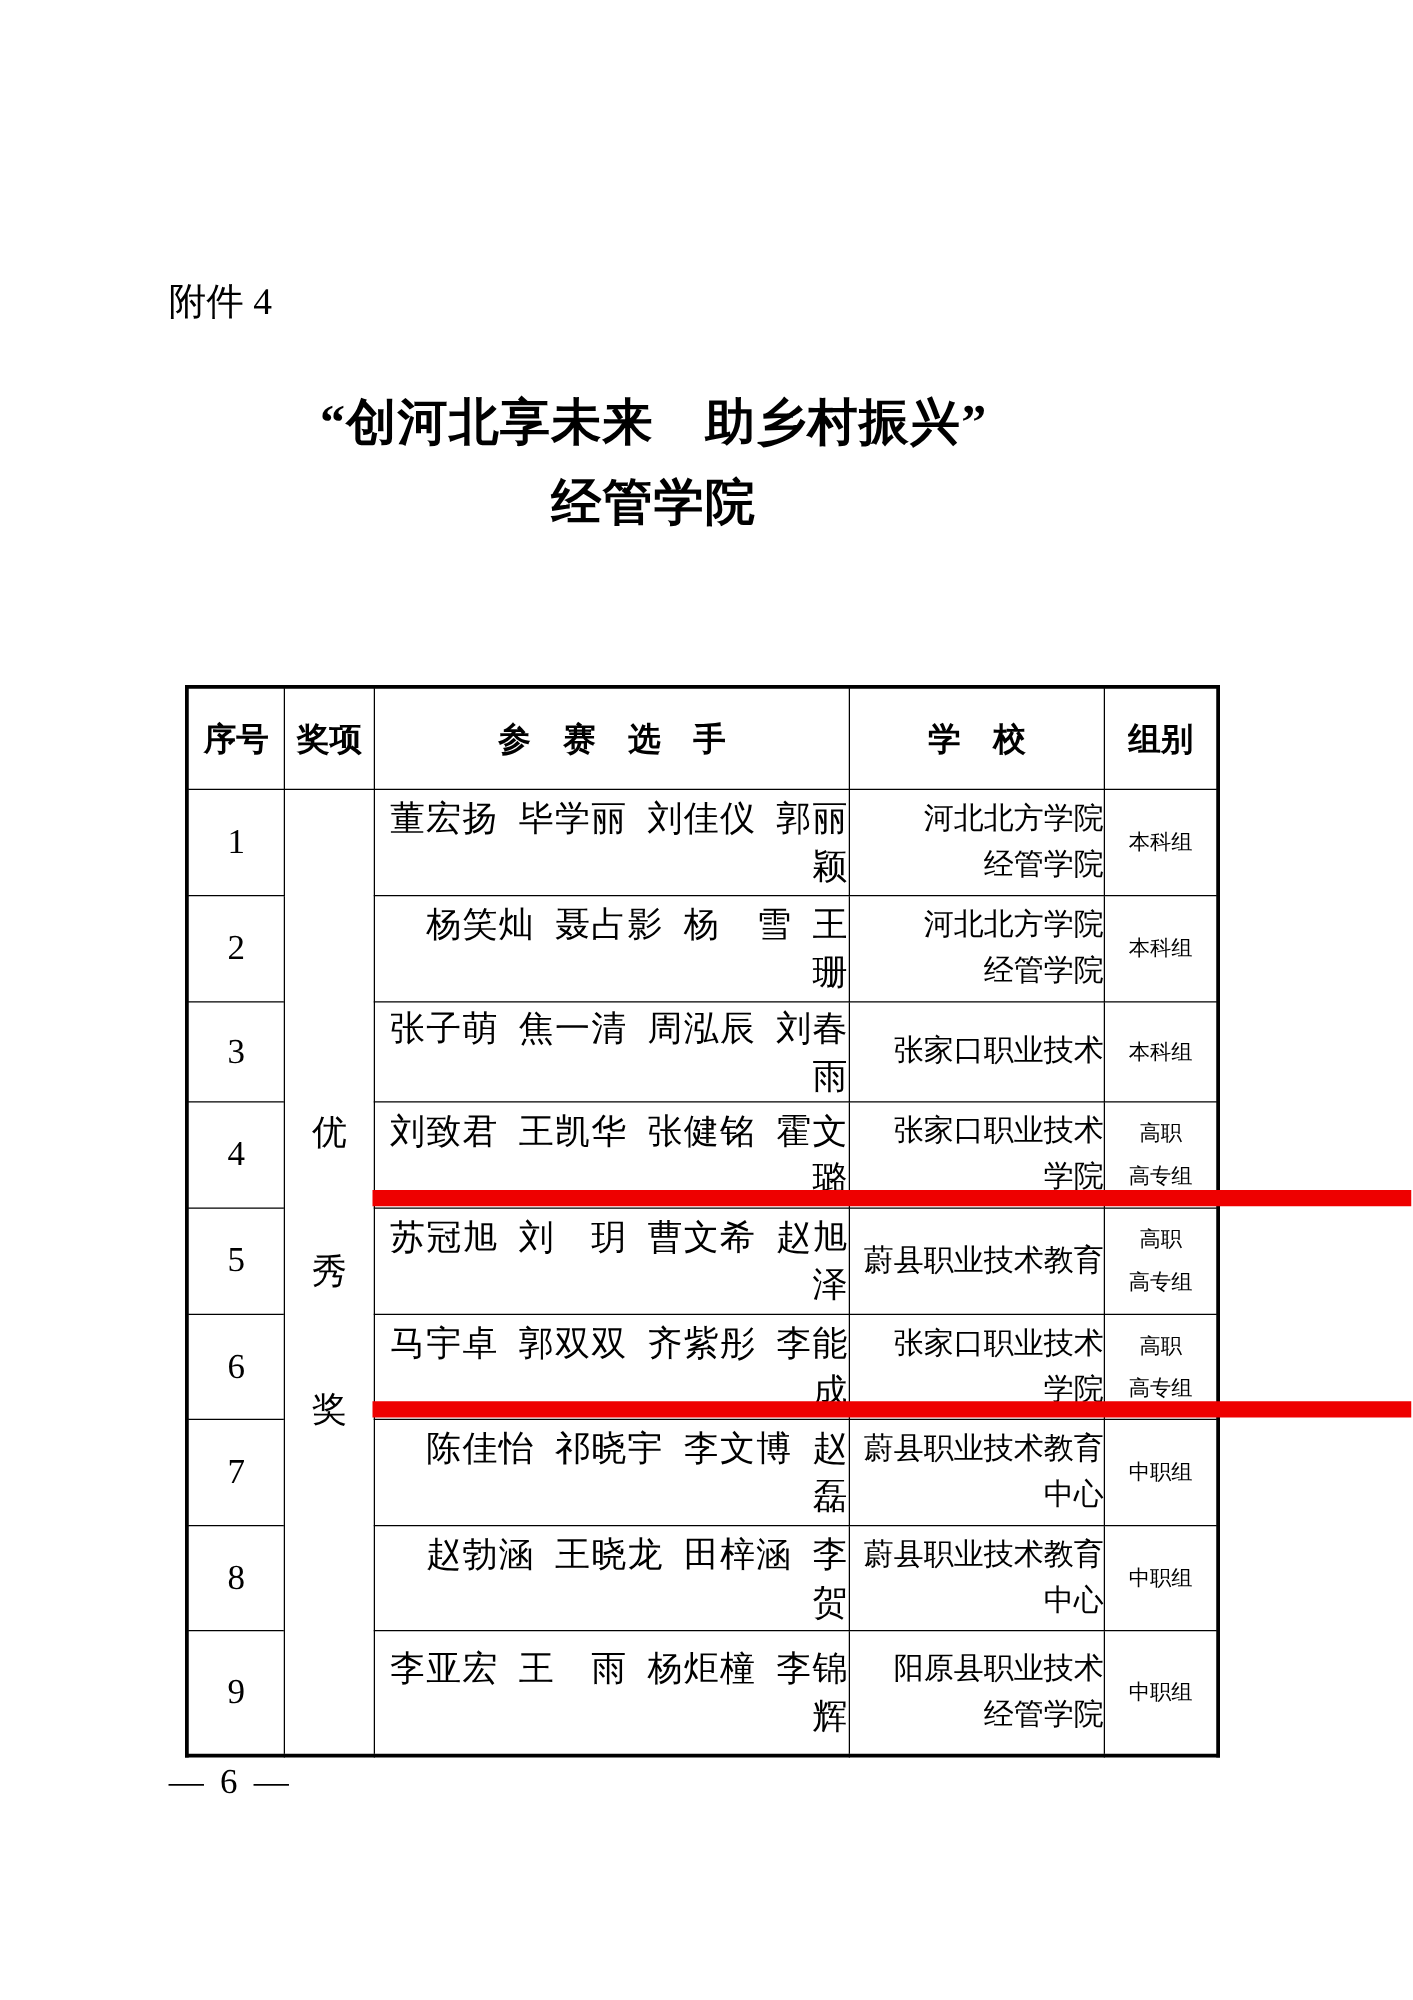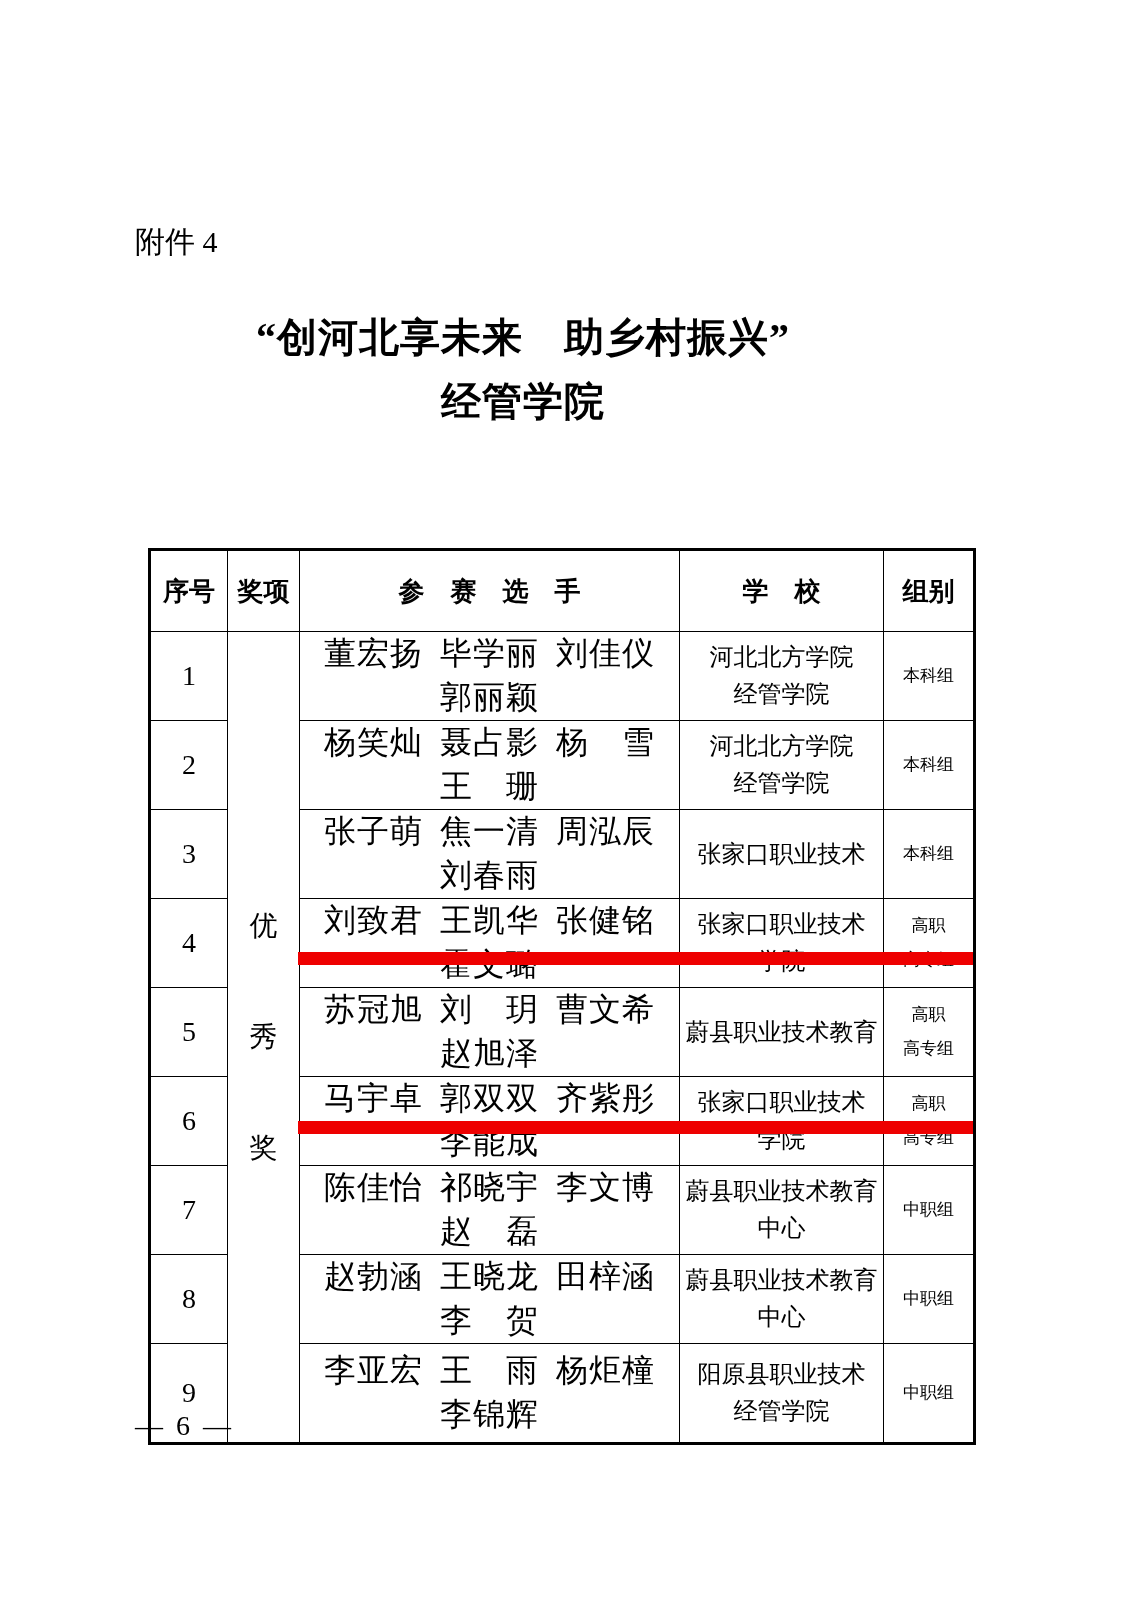--- a/index.html
+++ b/index.html
@@ -31,21 +31,21 @@
     text-align: center;
     font-weight: bold;
     font-size: 40px;
     line-height: 64px;
     letter-spacing: 1px;
   }
   .table-wrap {
     position: absolute;
     left: 148px;
     top: 548px;
-    width: 825px;
+    width: 981px;
   }
   table.award-table {
     border-collapse: collapse;
     table-layout: fixed;
     width: 825px;
     border: 3px solid #000;
   }
   table.award-table th,
   table.award-table td {
     border: 1.5px solid #000;
@@ -69,28 +69,28 @@
   .award-col {
     display: flex;
     flex-direction: column;
     align-items: center;
     justify-content: center;
     gap: 83px;
     font-size: 28px;
     line-height: 28px;
   }
   td.c-players {
-    text-align: center;
+    text-align: right;
     padding-left: 16px;
-    font-size: 32px;
+    font-size: 28px;
     word-spacing: 8px;
     letter-spacing: 1px;
   }
   td.c-school {
-    text-align: center;
+    text-align: right;
     font-size: 24px;
     line-height: 37px;
     white-space: pre-line;
     margin-left: 36px;
   }
   td.c-group {
     text-align: center;
     font-size: 17px;
     line-height: 34px;
     white-space: pre-line;

